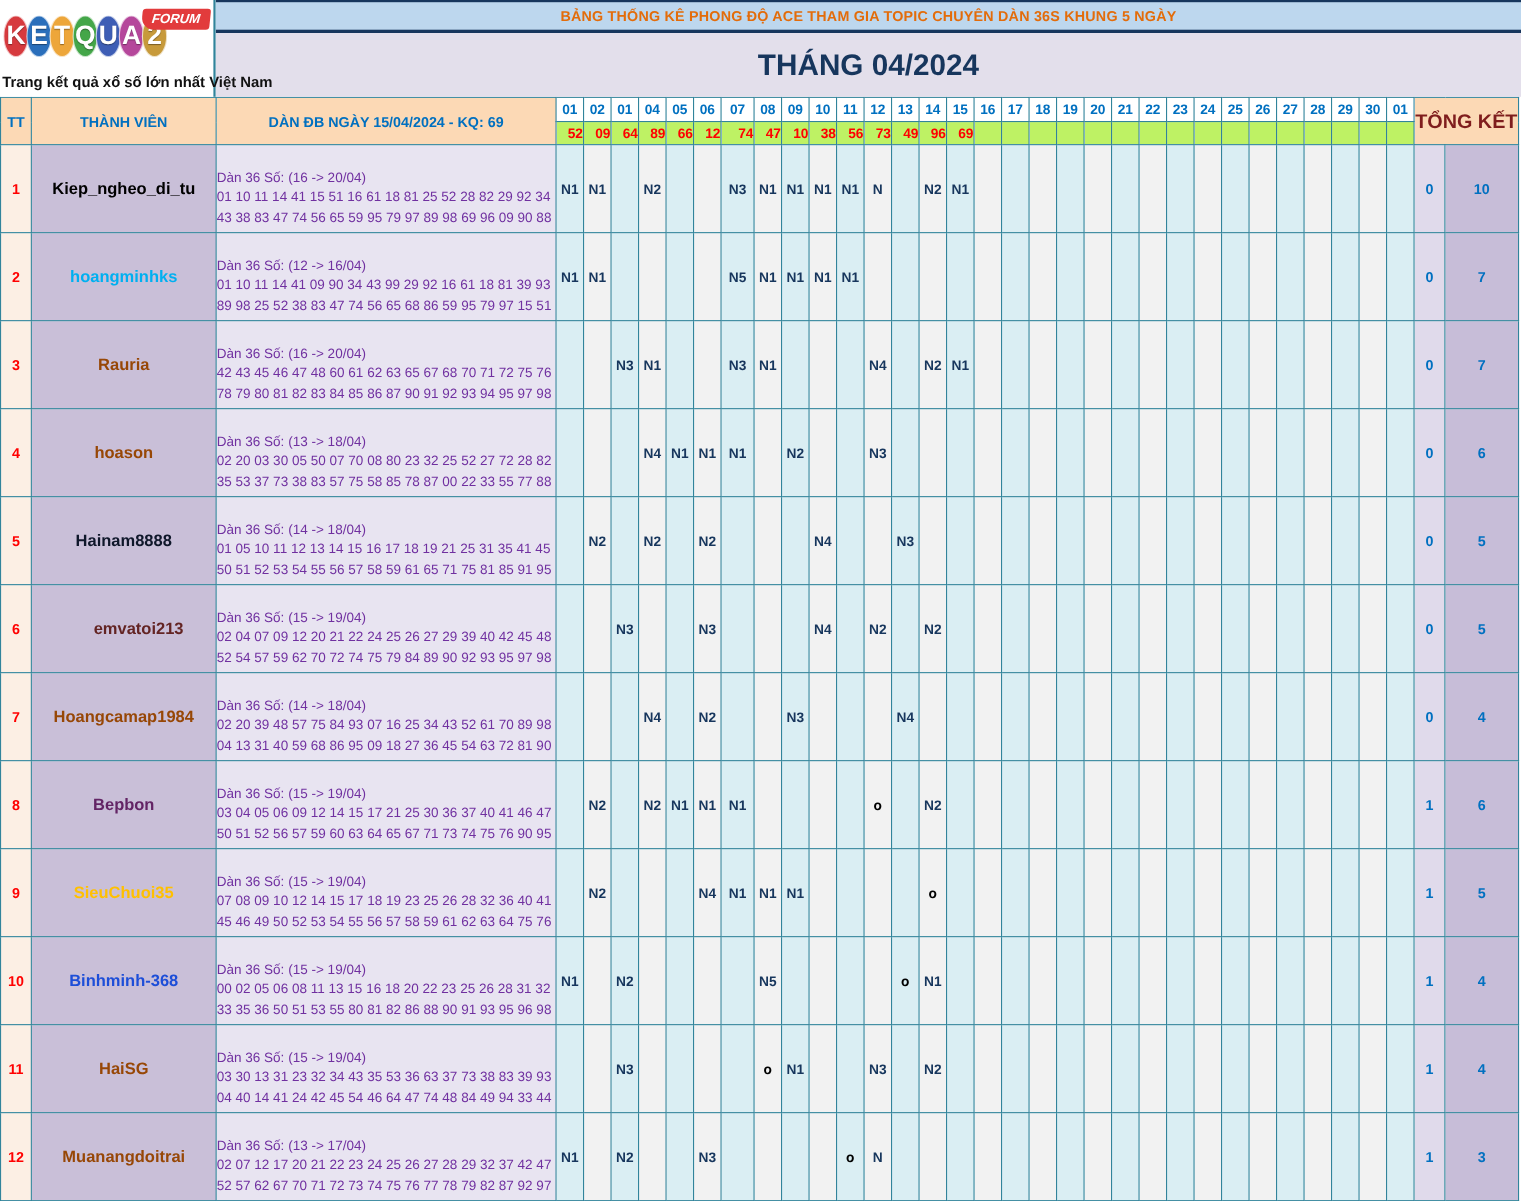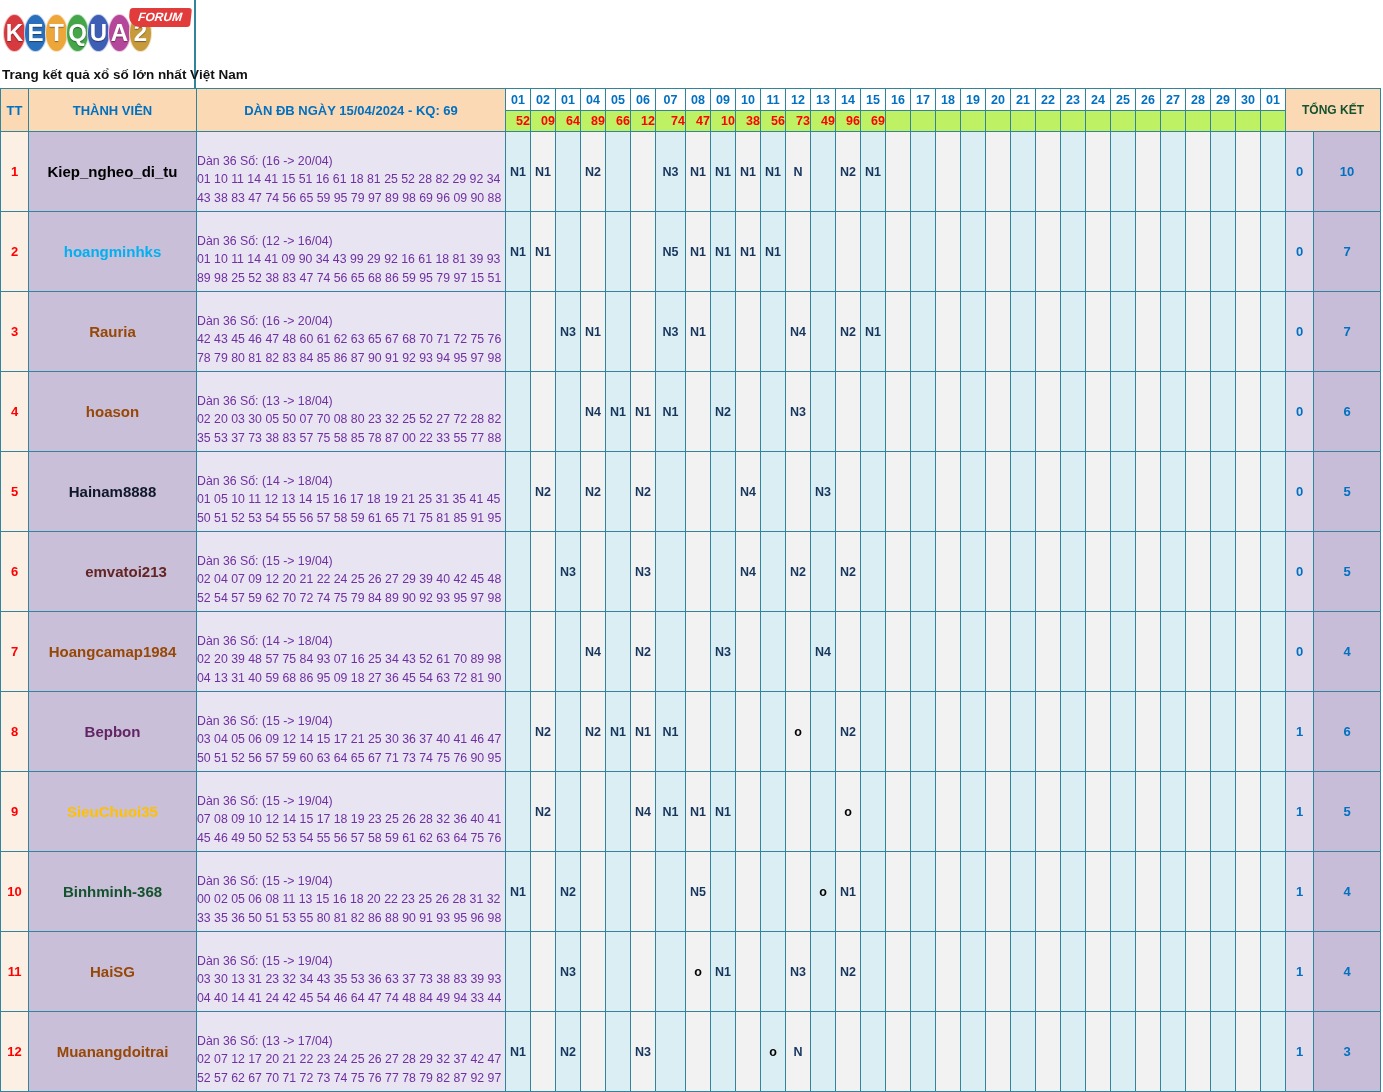--- a/index.html
+++ b/index.html
@@ -14,21 +14,21 @@
   .banners{width:1187px;height:88px;display:flex;flex-direction:column;box-sizing:border-box;}
   .banner-strip{height:30px;box-sizing:border-box;background:#bdd7ee;border-top:2px solid #17365d;border-bottom:3px solid #17365d;color:#e36c0a;font-weight:bold;font-size:13px;display:flex;align-items:center;justify-content:center;letter-spacing:.2px;}
   .banner-month{height:58px;box-sizing:border-box;background:#e3dfeb;color:#17365d;font-weight:bold;font-size:27px;display:flex;align-items:center;justify-content:center;}
   
   table.main-table{table-layout:fixed;border-collapse:collapse;width:1322px;}
   .main-table th,.main-table td{border:1px solid #31849b;padding:0;overflow:hidden;box-sizing:border-box;}
   tr.day-row{height:22px;}
   tr.kq-row{height:21px;}
   tbody tr{height:80px;}
   .th-tt,.th-member,.th-dan{background:#fcd9b5;color:#0070c0;font-weight:bold;font-size:13px;text-align:center;border-width:2px;}
-  .th-total{background:#fcd9b5;color:#14532d;font-weight:bold;font-size:12px;text-align:center;border-width:2px;border-left:3px solid #17365d;border-top:3px solid #17365d;border-bottom:3px solid #17365d;}
+  .th-total{background:#fcd9b5;color:#7f1d1d;font-weight:bold;font-size:18px;text-align:center;border-width:2px;border-left:3px solid #17365d;border-top:3px solid #17365d;border-bottom:3px solid #17365d;}
   .day-th{background:#fff;color:#0070c0;font-weight:bold;font-size:12.5px;text-align:center;}
   .kq-td{background:#bef264;color:#ff0000;font-weight:bold;font-size:12.5px;text-align:right;border-bottom-width:2px;}
   .td-tt{background:#fcefe4;color:#ff0000;font-weight:bold;font-size:13px;text-align:center;border-width:2px;}
   .td-name{background:#c9bfd8;text-align:center;font-weight:bold;font-size:15px;border-width:2px;vertical-align:middle;}
   .td-dan{background:#e8e4f1;color:#7030a0;font-size:12.3px;border-width:2px;vertical-align:top;padding:2px 4px 2px 8px;line-height:1.5;}
   .dan-title{color:#7030a0;margin-top:20px;}
   .td-mark{text-align:center;font-weight:bold;font-size:12.5px;color:#17365d;border-top-width:2px;border-bottom-width:2px;vertical-align:middle;}
   .td-mark.c-odd{background:#daeef3;}
   .td-mark.c-even{background:#f2f2f2;}
   .td-mark.is-o{color:#000;}
@@ -37,20 +37,24 @@
 </style>
 </head>
 <body>
 
 <div class="page">
   <div class="topbar">
     <div class="logo-box">
       <div class="logo-letters" id="logo-letters"><span class="logo-letter" style="background: rgb(214, 58, 62);">K</span><span class="logo-letter" style="background: rgb(42, 111, 187);">E</span><span class="logo-letter" style="background: rgb(237, 166, 58);">T</span><span class="logo-letter" style="background: rgb(68, 166, 73);">Q</span><span class="logo-letter" style="background: rgb(62, 94, 181);">U</span><span class="logo-letter" style="background: rgb(181, 71, 155);">A</span><span class="logo-letter" style="background: rgb(199, 154, 59);">2</span></div>
       <div class="forum-badge">FORUM</div>
       <div class="logo-tagline">Trang kết quả xổ số lớn nhất Việt Nam</div>
+    </div>
+    <div class="banners">
+      <div class="banner-strip">BẢNG THỐNG KÊ PHONG ĐỘ ACE THAM GIA TOPIC CHUYÊN DÀN 36S KHUNG 5 NGÀY</div>
+      <div class="banner-month">THÁNG 04/2024</div>
     </div>
   </div>
 
   <table class="main-table">
     <colgroup id="col-group">
         <col style="width: 28px;">
         <col style="width: 168px;">
         <col style="width: 309px;">
         <col style="width: 25px;">
         <col style="width: 25px;">
@@ -523,21 +527,21 @@
           <td class="td-mark c-odd"></td>
           <td class="td-mark c-even"></td>
           <td class="td-mark c-odd"></td>
           <td class="td-mark c-even"></td>
           <td class="td-mark c-odd"></td>
           <td class="td-sum1">1</td>
           <td class="td-sum2">5</td>
         </tr>
         <tr>
           <td class="td-tt">10</td>
-          <td class="td-name" style="color: #14532d;">Binhminh-368</td>
+          <td class="td-name" style="color: #1d4ed8;">Binhminh-368</td>
           <td class="td-dan">
             <div class="dan-title">Dàn 36 Số: (15 -&gt; 19/04)</div>
             <div class="dan-nums">00 02 05 06 08 11 13 15 16 18 20 22 23 25 26 28 31 32 33 35 36 50 51 53 55 80 81 82 86 88 90 91 93 95 96 98</div>
           </td>
           <td class="td-mark c-odd">N1</td>
           <td class="td-mark c-even"></td>
           <td class="td-mark c-odd">N2</td>
           <td class="td-mark c-even"></td>
           <td class="td-mark c-odd"></td>
           <td class="td-mark c-even"></td>

